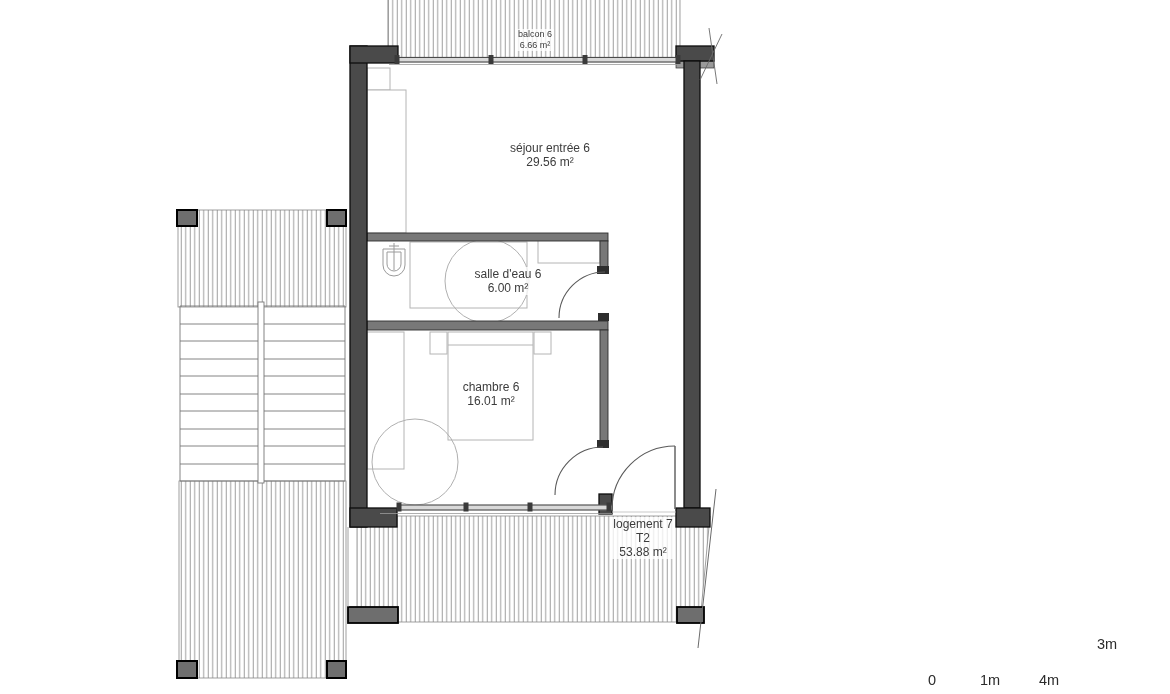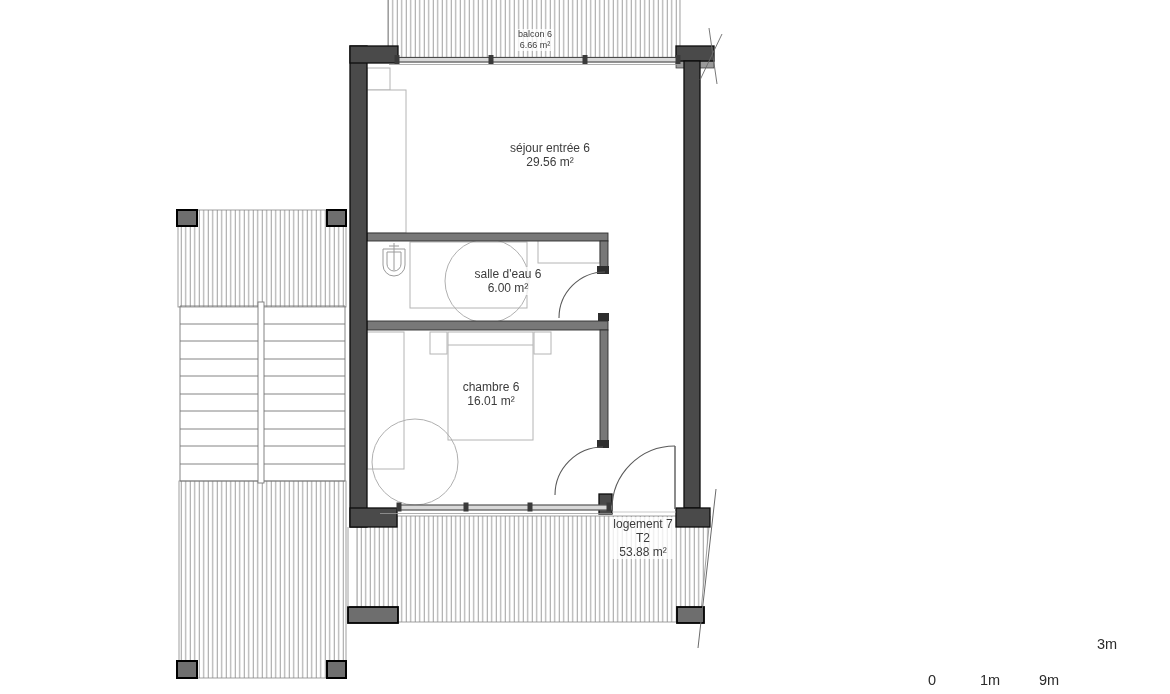--- a/index.html
+++ b/index.html
@@ -188,17 +188,17 @@
 
 <div class="label" style="left:643px;top:538px;">
   <div>logement 7</div>
   <div>T2</div>
   <div>53.88 m²</div>
 </div>
 
 <div>
   <span class="scale-label" style="left:932px;top:680px;">0</span>
   <span class="scale-label" style="left:990px;top:680px;">1m</span>
-  <span class="scale-label" style="left:1049px;top:680px;">9m</span>
+  <span class="scale-label" style="left:1049px;top:680px;">4m</span>
   <span class="scale-label" style="left:1107px;top:644px;">3m</span>
 </div>
 
 </div>
 
 </body></html>

